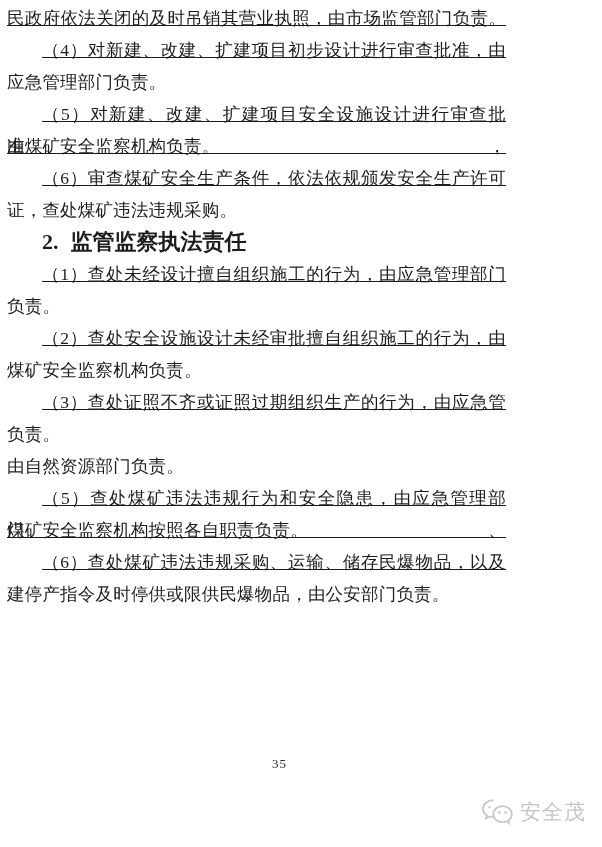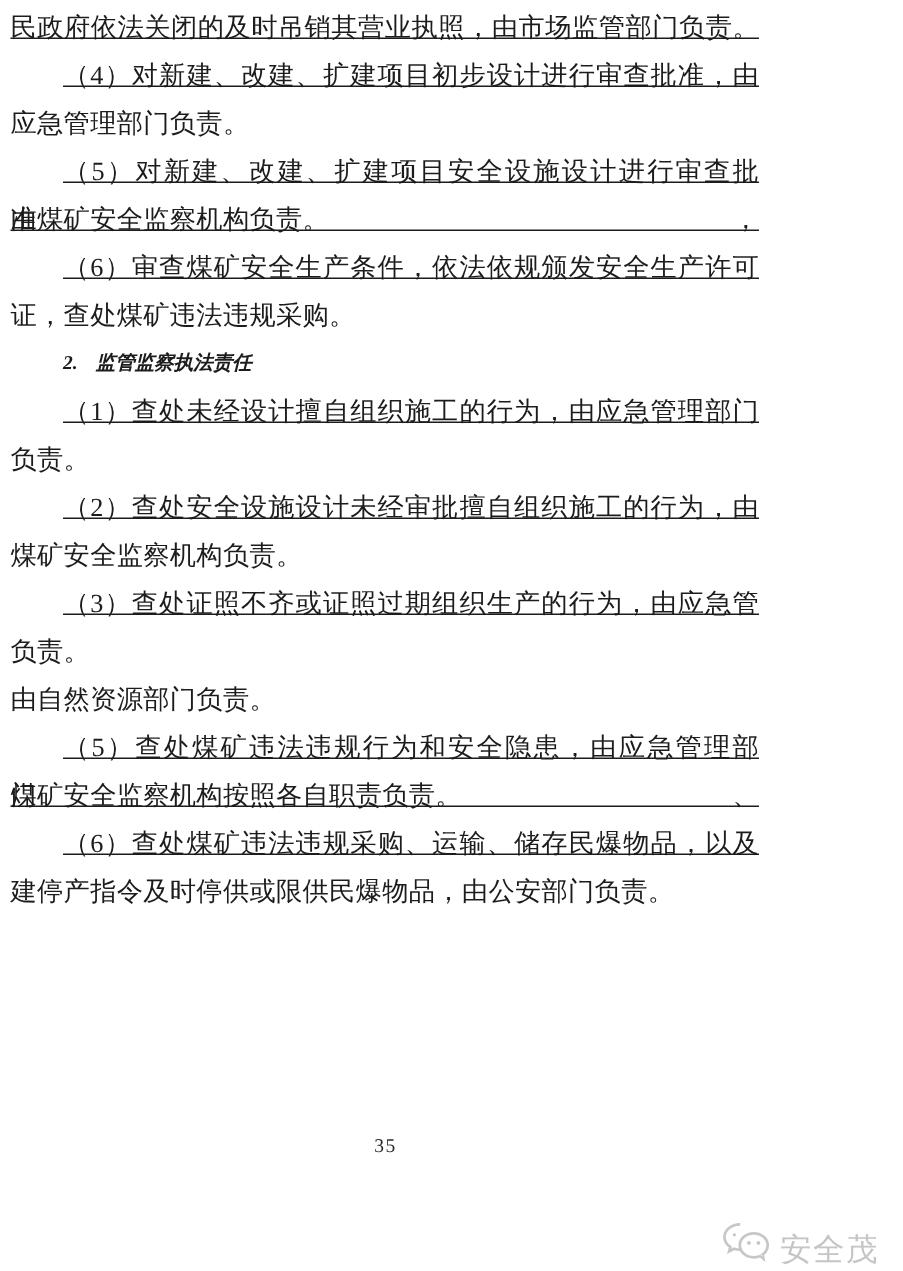--- a/index.html
+++ b/index.html
@@ -27,46 +27,44 @@
   .line.full {
     white-space: normal;
     text-align: justify;
     text-align-last: justify;
     text-justify: inter-character;
     text-decoration: underline;
   }
   .line.indent { text-indent: 2em; }
   .heading-line {
     font-weight: bold;
-    font-size: 13px;
+    font-size: 22px;
     line-height: 32px;
     height: 32px;
     padding-left: 35px;
-    font-style: italic;
   }
   .heading-num { margin-right: 12px; }
   .page-number {
     position: absolute;
     left: 227px;
     top: 756px;
     width: 60px;
-    text-align: center;
+    text-align: right;
     font-size: 13px;
     color: #2a2a2a;
     letter-spacing: 1px;
   }
   .watermark {
     position: absolute;
     right: 16px;
     top: 798px;
     display: flex;
-    align-items: flex-end;
+    align-items: flex-start;
     gap: 5px;
     color: #c5c5c5;
-    margin-top: 16px;
   }
   .wm-icon { display: block; }
   .wm-text {
     font-size: 21px;
     letter-spacing: 1px;
     color: #c5c5c5;
     font-family: "Liberation Sans", "DejaVu Sans", sans-serif;
   }
 </style>
 </head>

